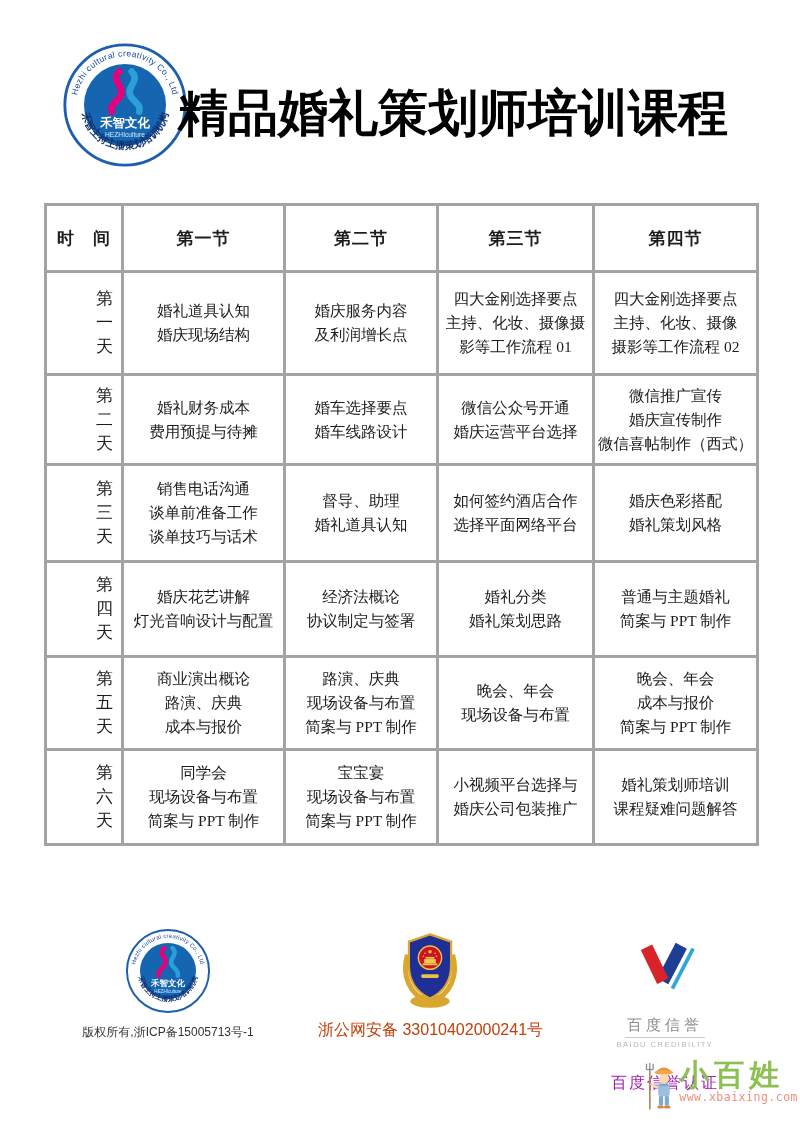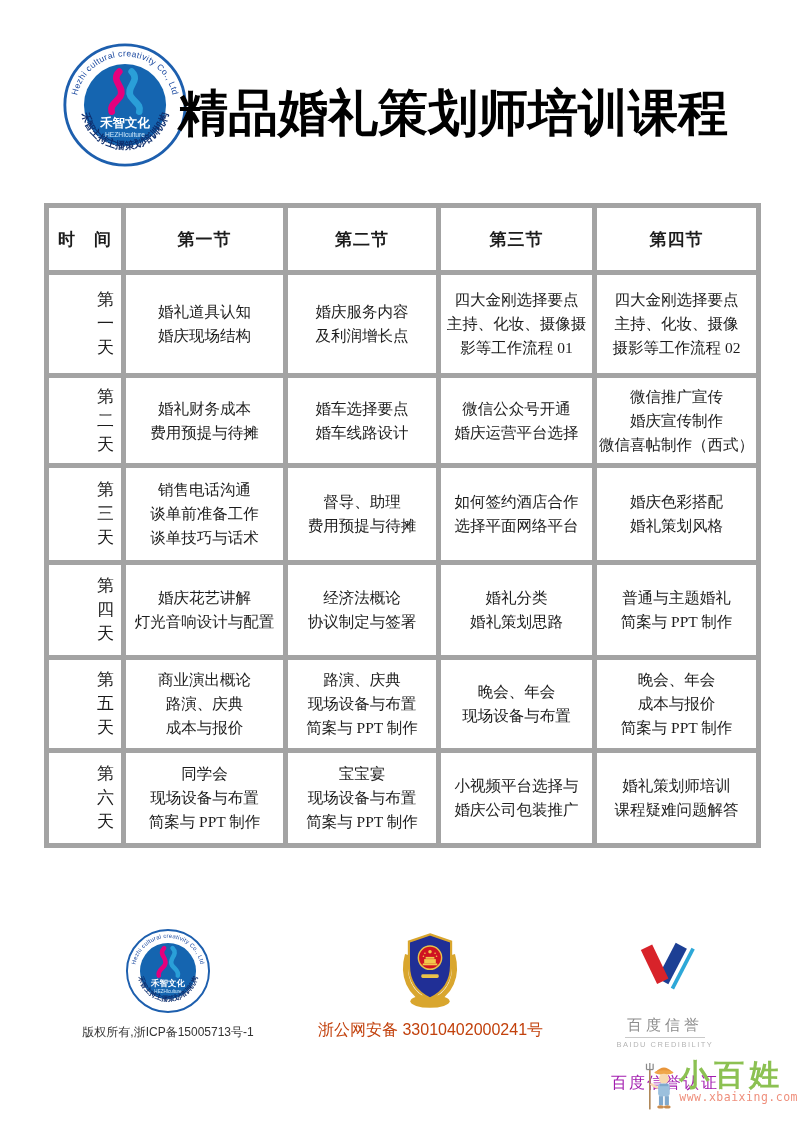--- a/index.html
+++ b/index.html
@@ -22,21 +22,21 @@
     position:absolute; left:44px; top:203px; width:712px;
     border-collapse:collapse; table-layout:fixed;
     border:2px solid #3c3c3c;
   }
   table.schedule col.c0 { width:77px; }
   table.schedule col.c1 { width:162px; }
   table.schedule col.c2 { width:153px; }
   table.schedule col.c3 { width:156px; }
   table.schedule col.c4 { width:164px; }
   table.schedule th, table.schedule td {
-    border:5px solid #a3a3a3; text-align:center; vertical-align:middle;
+    border:3px solid #a3a3a3; text-align:center; vertical-align:middle;
     color:#1c1c1c; white-space:pre-line; padding:2px;margin-left:24px;
   }
   table.schedule th { font-size:17px; font-weight:600; letter-spacing:1px; }
   table.schedule td { font-size:15.5px; line-height:24px; }
   table.schedule td.day { font-size:17px; letter-spacing:1px;padding-left:44px; }
   tr.rh  { height:67px; }
   tr.r0  { height:103px; }
   tr.r1  { height:90px; }
   tr.r2  { height:97px; }
   tr.r3  { height:95px; }
@@ -146,21 +146,21 @@
       <td>微信推广宣传
 婚庆宣传制作
 微信喜帖制作（西式）</td>
     </tr>
     <tr class="r2">
       <td class="day">第三天</td>
       <td>销售电话沟通
 谈单前准备工作
 谈单技巧与话术</td>
       <td>督导、助理
-费用预提与待摊</td>
+婚礼道具认知</td>
       <td>如何签约酒店合作
 选择平面网络平台</td>
       <td>婚庆色彩搭配
 婚礼策划风格</td>
     </tr>
     <tr class="r3">
       <td class="day">第四天</td>
       <td>婚庆花艺讲解
 灯光音响设计与配置</td>
       <td>经济法概论

